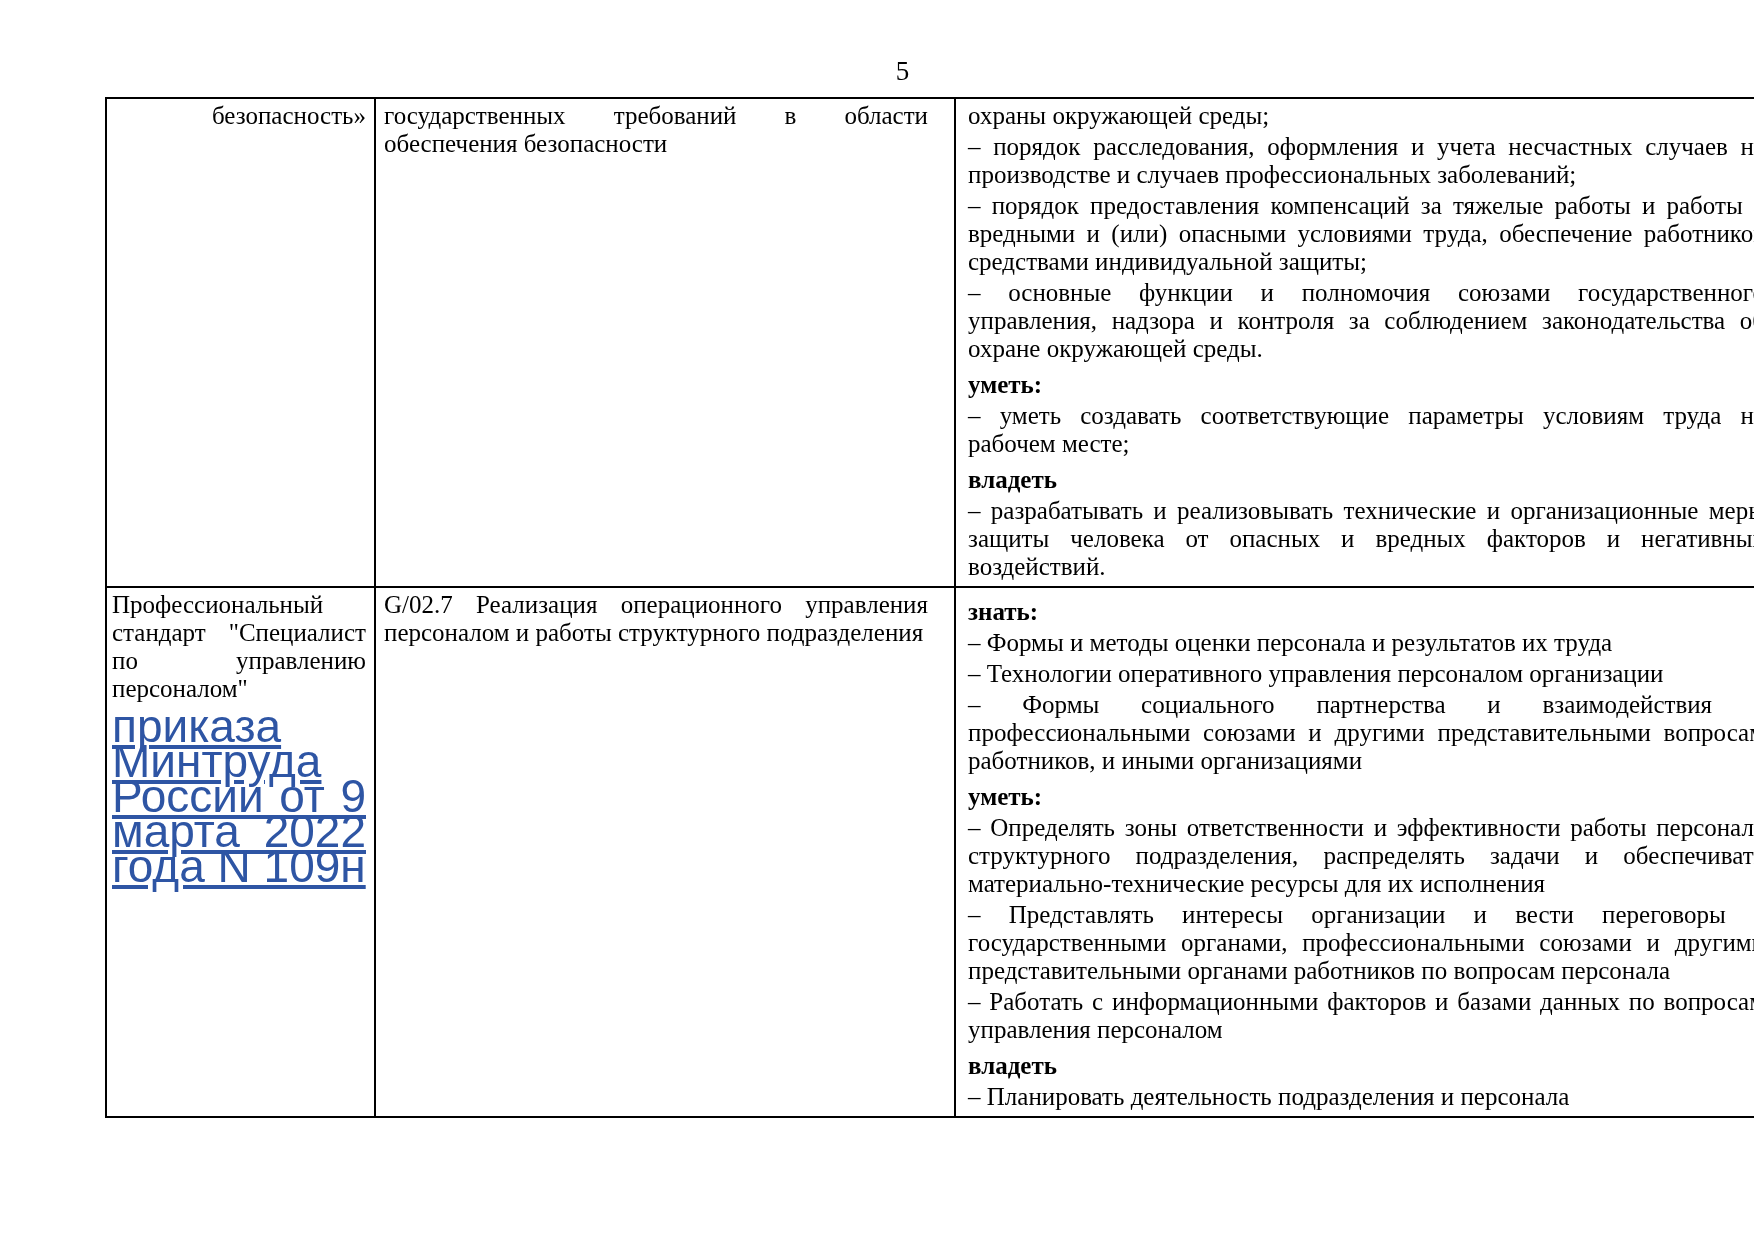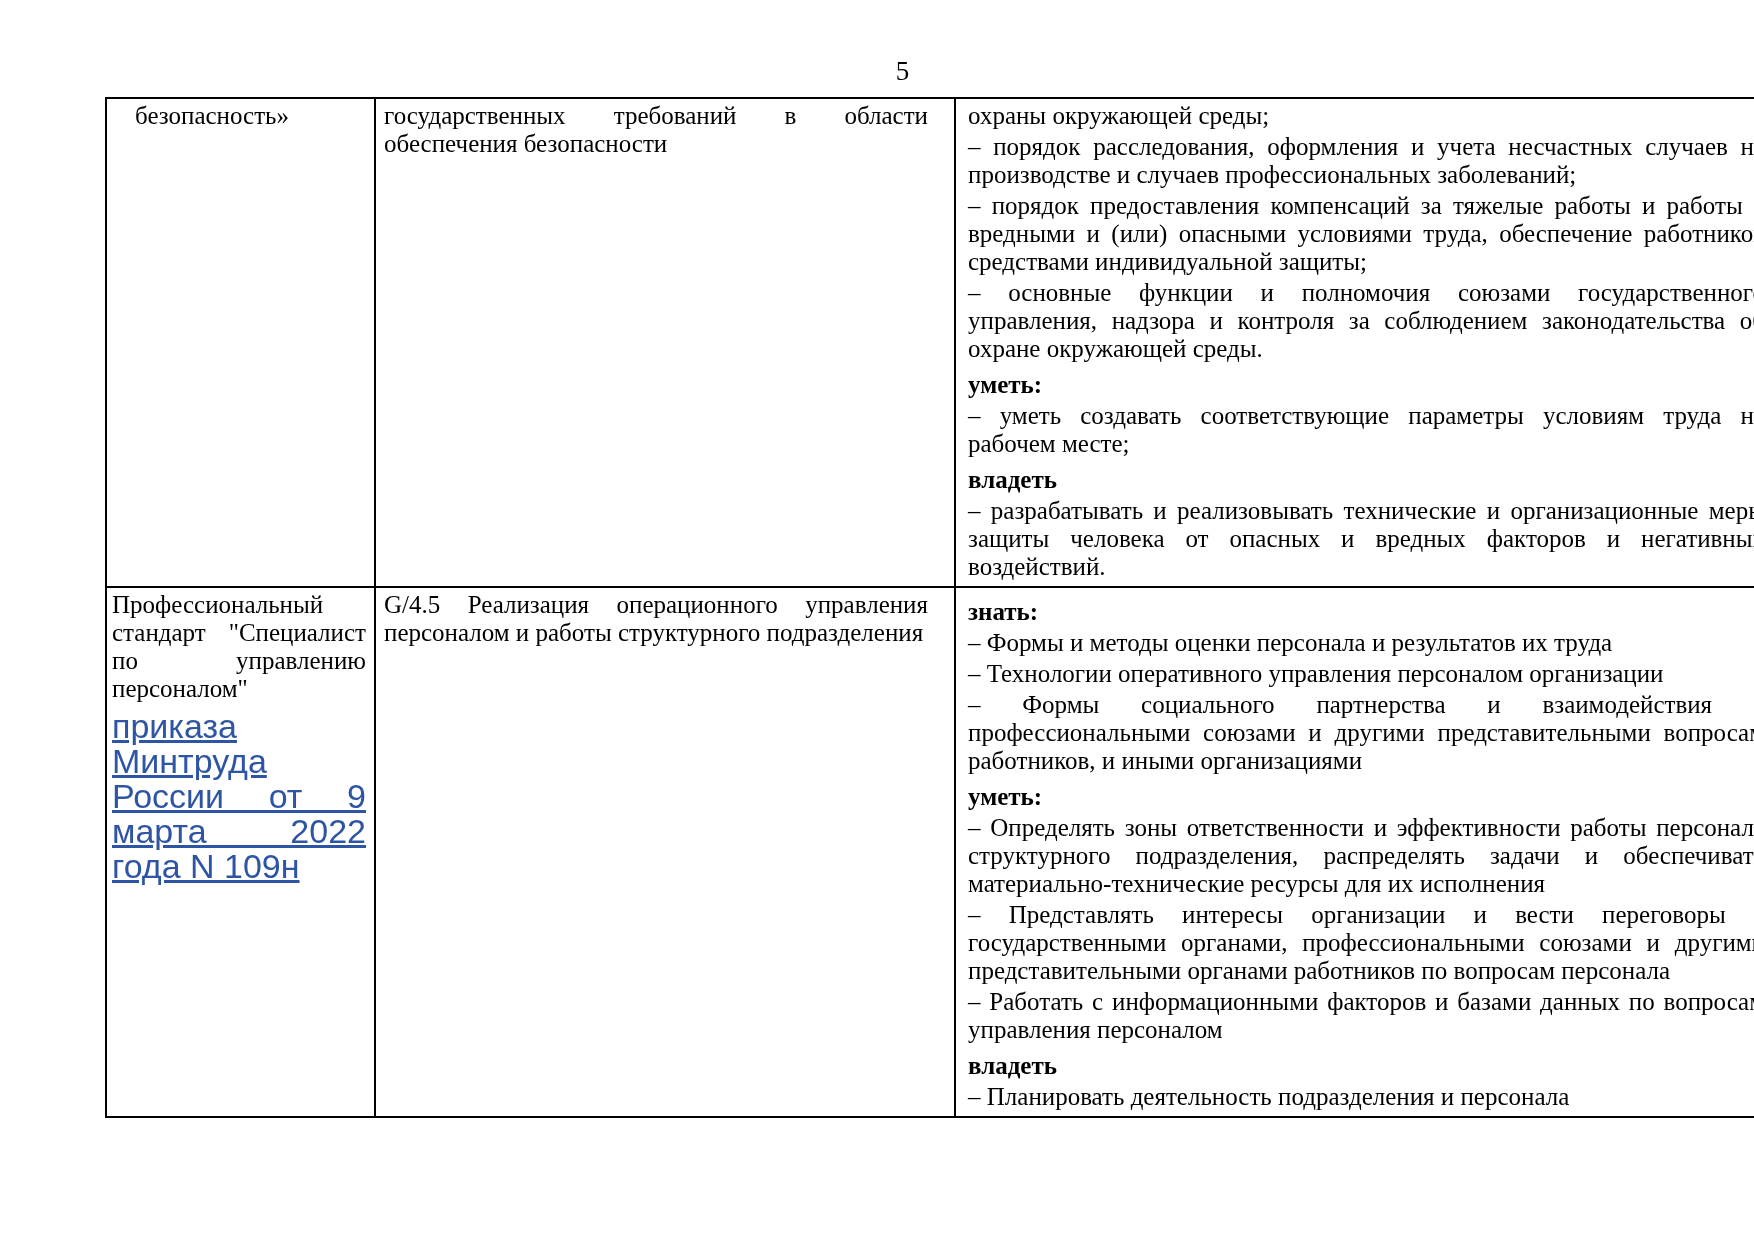--- a/index.html
+++ b/index.html
@@ -49,26 +49,26 @@
     line-height: 28px;
     text-align: justify;
   }
   .para.bold {
     font-weight: bold;
     text-align: left;
     margin-top: 8px;
   }
   .first-cell-continuation .para {
     text-indent: 23px;
-    text-align: left;
+    text-align: right;
   }
   .link-para {
     margin: 6px 0 6px 0;
     font-family: "Liberation Sans", sans-serif;
-    font-size: 34px;
+    font-size: 46px;
     line-height: 35px;
     text-align: justify;
   }
   .doc-link {
     color: #2E55A4;
     text-decoration: underline;
     cursor: pointer;
   }
 </style>
 </head>
@@ -102,21 +102,21 @@
       </tr>
 
       <tr class="row-2">
         <td class="c1">
           <p class="para">Профессиональный стандарт "Специалист по управлению персоналом"</p>
           <p class="link-para">
             <a class="doc-link">приказа Минтруда России от 9 марта 2022 года N 109н</a>
           </p>
         </td>
         <td class="c2">
-          <p class="para">G/4.5 Реализация операционного управления персоналом и работы структурного подразделения</p>
+          <p class="para">G/02.7 Реализация операционного управления персоналом и работы структурного подразделения</p>
         </td>
         <td class="c3">
           <div>
               <p class="para bold">знать:</p>
               <p class="para">– Формы и методы оценки персонала и результатов их труда</p>
               <p class="para">– Технологии оперативного управления персоналом организации</p>
               <p class="para">– Формы социального партнерства и взаимодействия с профессиональными союзами и другими представительными вопросам работников, и иными организациями</p>
               <p class="para bold">уметь:</p>
               <p class="para">– Определять зоны ответственности и эффективности работы персонала структурного подразделения, распределять задачи и обеспечивать материально-технические ресурсы для их исполнения</p>
               <p class="para">– Представлять интересы организации и вести переговоры с государственными органами, профессиональными союзами и другими представительными органами работников по вопросам персонала</p>

